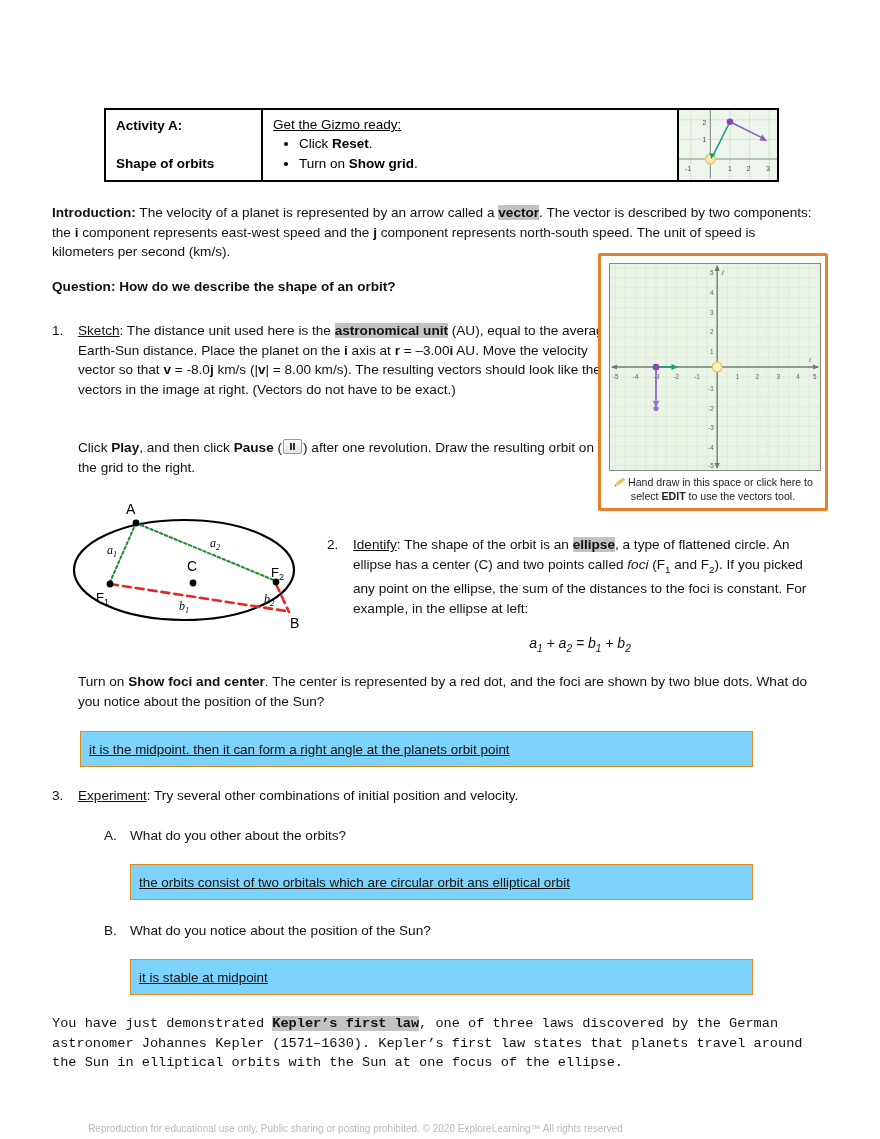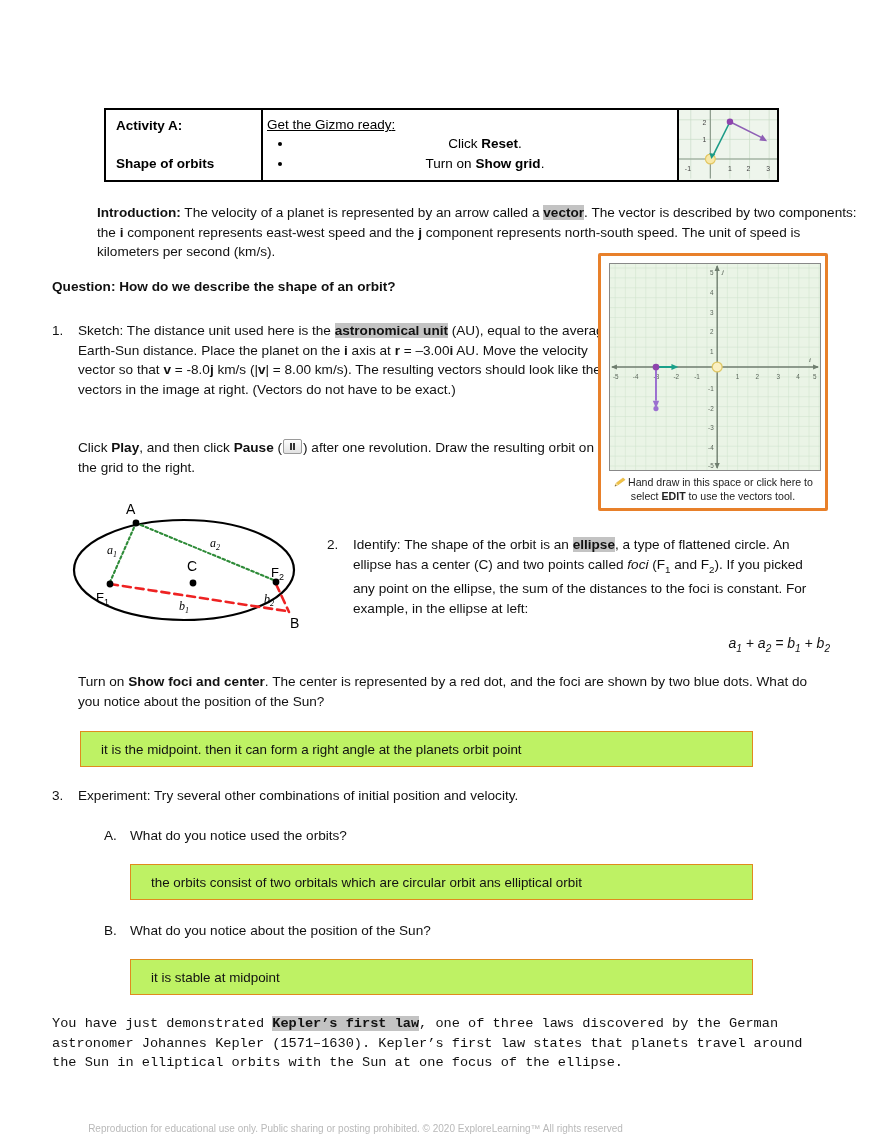--- a/index.html
+++ b/index.html
@@ -18,52 +18,52 @@
     position:absolute; left:104px; top:108px; width:675px; height:74px;
     border:2px solid #000; box-sizing:border-box;
     display:flex;
   }
   .hdr-left {
     width:157px; border-right:2px solid #000; box-sizing:border-box;
     padding:8px 0 0 10px; font-size:13.5px; font-weight:bold;
     display:flex; flex-direction:column; justify-content:space-between;
     padding-bottom:9px;
   }
-  .hdr-mid { flex:1; padding:7px 0 0 4px; box-sizing:border-box; }
+  .hdr-mid { flex:1; padding:7px 0 0 10px; box-sizing:border-box; }
   .hdr-mid .ready { font-size:13.5px; text-decoration:underline; margin-bottom:2px;}
   .bullets { margin:0; padding-left:26px; font-size:13.5px; line-height:1.45; }
-  .bullets li { margin:0;text-align:center; }
+  .bullets li { margin:0; }
   .hdr-right {
     width:100px; border-left:2px solid #000; box-sizing:border-box;
     position:relative; background:#eef4ec; overflow:hidden;
   }
 
   
   .mini { position:absolute; inset:0; }
 
   
   .para {
     position:absolute; font-size:13.6px; line-height:19.6px; color:#111;
   }
   b { font-weight:bold; }
   .hl { background:#c3c3c3; font-weight:bold; }
-  .u { }
+  .u { text-decoration:underline; }
   i { font-style:italic; }
 
-  #intro   { left:52px; top:203px; width:764px;margin-left:45px; }
+  #intro   { left:52px; top:203px; width:764px; }
   #question{ left:52px; top:277px; width:600px; font-weight:bold; }
 
   .numitem { position:absolute; font-size:13.6px; line-height:19.6px; }
   .numitem .num { position:absolute; left:0; top:0; width:26px; }
   .numitem .bodytxt { margin-left:26px; display:block; }
 
   #item1 { left:52px; top:321px; width:560px; }
   #play  { left:78px; top:438px; width:520px; }
   #item2 { left:327px; top:535px; width:500px; }
-  #eq    { left:330px; top:634px; width:500px; text-align:right; font-size:14px; font-style:italic;}
+  #eq    { left:330px; top:634px; width:500px; text-align:center; font-size:14px; font-style:italic;}
   #turnon{ left:78px; top:672px; width:750px; }
   #item3 { left:52px; top:786px; width:700px; }
   #itemA { left:104px; top:826px; width:660px; }
   #itemB { left:104px; top:921px; width:660px; }
   #closing{ left:52px; top:1014px; width:780px;font-family:Liberation Mono, monospace; }
 
   .lettered .num { width:26px; }
 
   
   .pausebtn{
@@ -74,23 +74,23 @@
   }
   .pausebtn::before, .pausebtn::after{
     content:""; position:absolute; top:3px; width:2px; height:7px; background:#333;
   }
   .pausebtn::before{ left:6px; }
   .pausebtn::after { left:9px; }
 
   
   .answer {
     position:absolute; box-sizing:border-box;
-    border:1.6px solid #e08a1e; background:#bef264;
+    border:1.6px solid #e08a1e; background:#7dd3fc;
     display:flex; align-items:center;
-    padding:0 20px; font-size:13.4px; color:#111;
+    padding:0 8px; font-size:13.4px; color:#111;text-decoration:underline;
   }
   #ans1 { left:80px;  top:731px; width:673px; height:36px; }
   #ans2 { left:130px; top:864px; width:623px; height:36px; }
   #ans3 { left:130px; top:959px; width:623px; height:36px; }
 
   
   .drawpanel{
     position:absolute; left:598px; top:253px; width:230px; height:258px;
     border:3px solid #e8802a; background:#fff; box-sizing:border-box;
     border-radius:2px;
@@ -324,21 +324,21 @@
 
   <div class="answer" id="ans1">it is the midpoint. then it can form a right angle at the planets orbit point</div>
 
   <div class="para numitem" id="item3">
     <span class="num">3.</span>
     <span class="bodytxt"><span class="u">Experiment</span><span>: Try several other combinations of initial position and velocity.</span></span>
   </div>
 
   <div class="para numitem lettered" id="itemA">
     <span class="num">A.</span>
-    <span class="bodytxt">What do you notice used the orbits?</span>
+    <span class="bodytxt">What do you other about the orbits?</span>
   </div>
 
   <div class="answer" id="ans2">the orbits consist of two orbitals which are circular orbit ans elliptical orbit</div>
 
   <div class="para numitem lettered" id="itemB">
     <span class="num">B.</span>
     <span class="bodytxt">What do you notice about the position of the Sun?</span>
   </div>
 
   <div class="answer" id="ans3">it is stable at midpoint</div>

